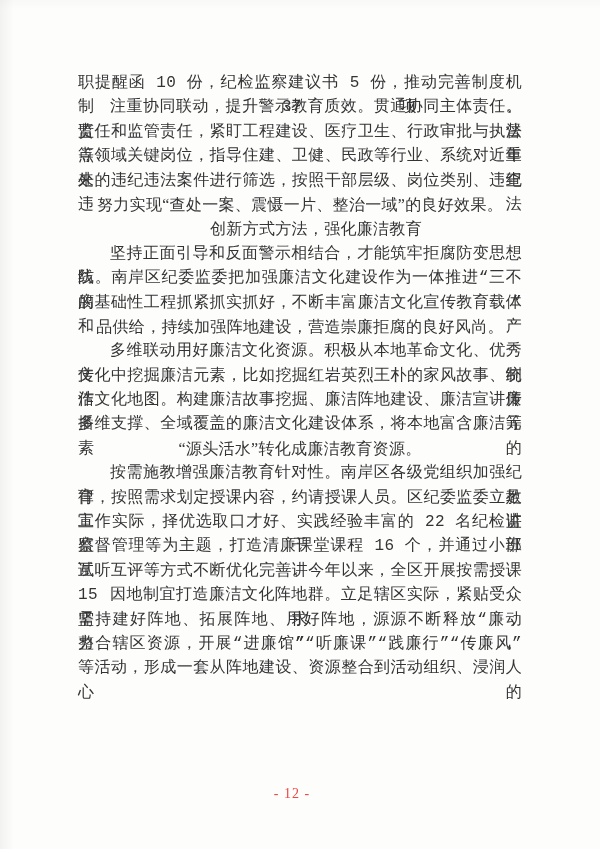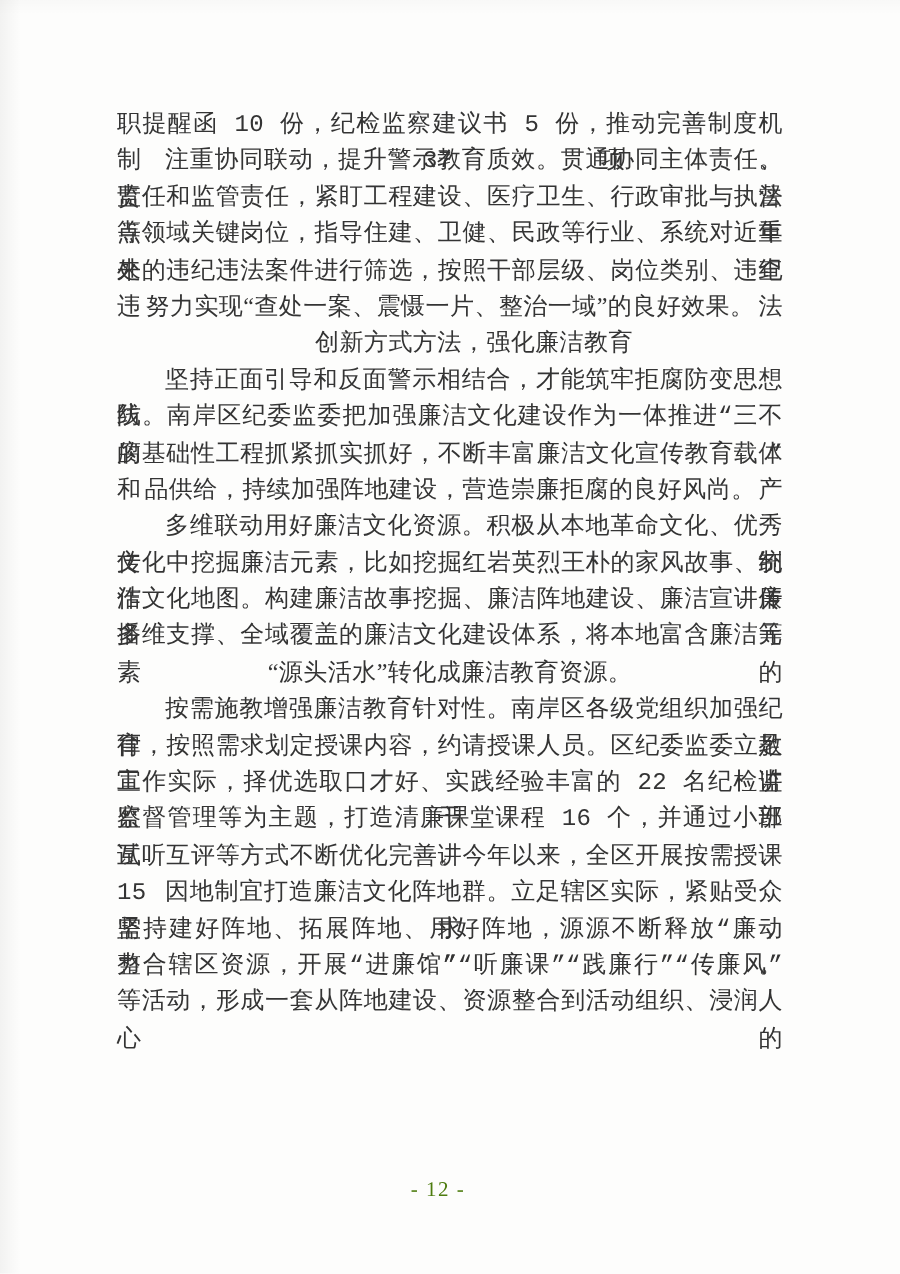--- a/index.html
+++ b/index.html
@@ -47,21 +47,21 @@
   .line.indent {
     text-indent: 32px;
   }
   .page-footer {
     position: absolute;
     left: 0;
     top: 786px;
     width: 584px;
     text-align: center;
     font-size: 14px;
-    color: #4d7c0f;
+    color: #ef4444;
     letter-spacing: 1px;
   }
 </style>
 </head>
 <body>
 
 <div class="scan-shade"></div>
 
 <div class="text-block">
 

